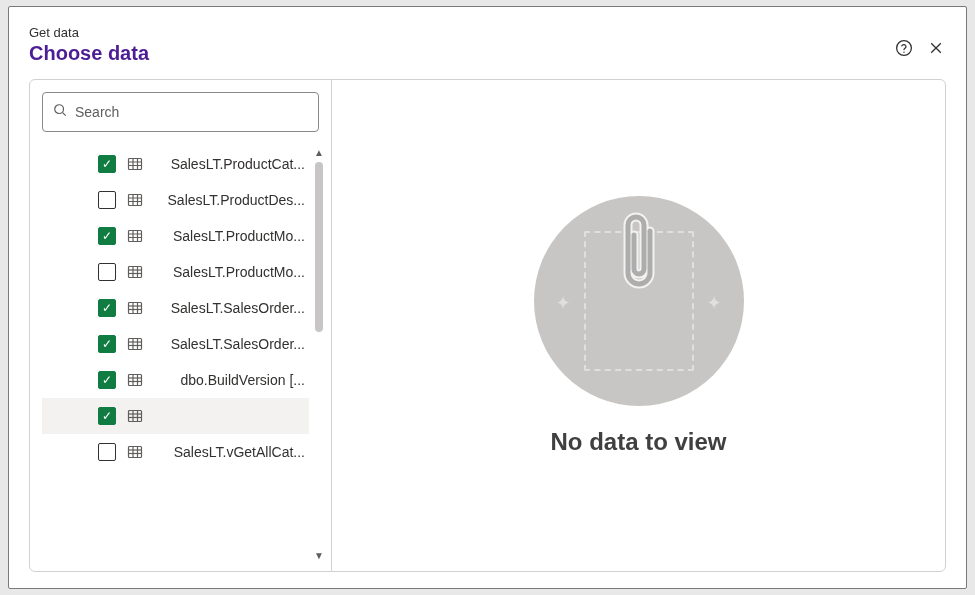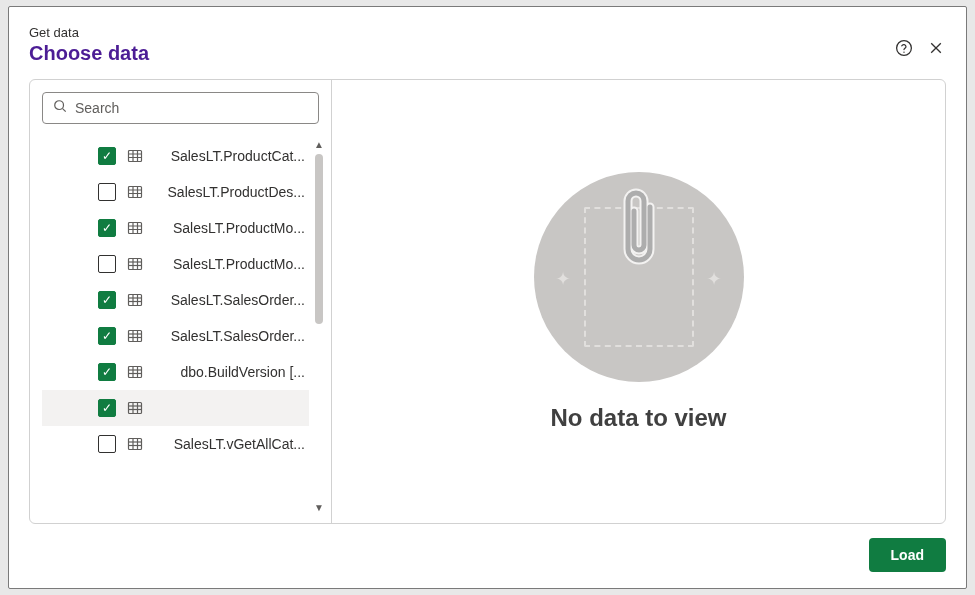--- a/index.html
+++ b/index.html
@@ -47,21 +47,21 @@
     flex-direction: column;
     padding: 12px 6px 8px 12px;
     position: relative;
   }
   .search {
     display: flex;
     align-items: center;
     gap: 8px;
     border: 1px solid #8a8886;
     border-radius: 4px;
-    height: 32px;
+    height: 40px;
     padding: 0 10px;
     margin-right: 6px;
     margin-bottom: 14px;
   }
   .search input {
     border: none; outline: none; flex: 1; font-size: 14px; color: #323130; background: transparent;
   }
   .search input::placeholder { color: #605e5c; }
   .tree { flex: 1; overflow: hidden; position: relative; }
   .tree-inner { padding-right: 16px; }
@@ -319,17 +319,14 @@
               <path d="M34 26 V68 a11 11 0 0 1 -22 0 V20 a8 8 0 0 1 16 0 V64 a5 5 0 0 1 -10 0 V30" stroke="#adadad" stroke-width="5" stroke-linecap="round"></path>
             </svg>
           </div>
         </div>
       </div>
       <div class="no-data">No data to view</div>
     </div>
 
   </div>
 
-  <div class="footer">
-    <button class="load-btn">Load</button>
-  </div>
 
 </div>
 
 </body></html>

